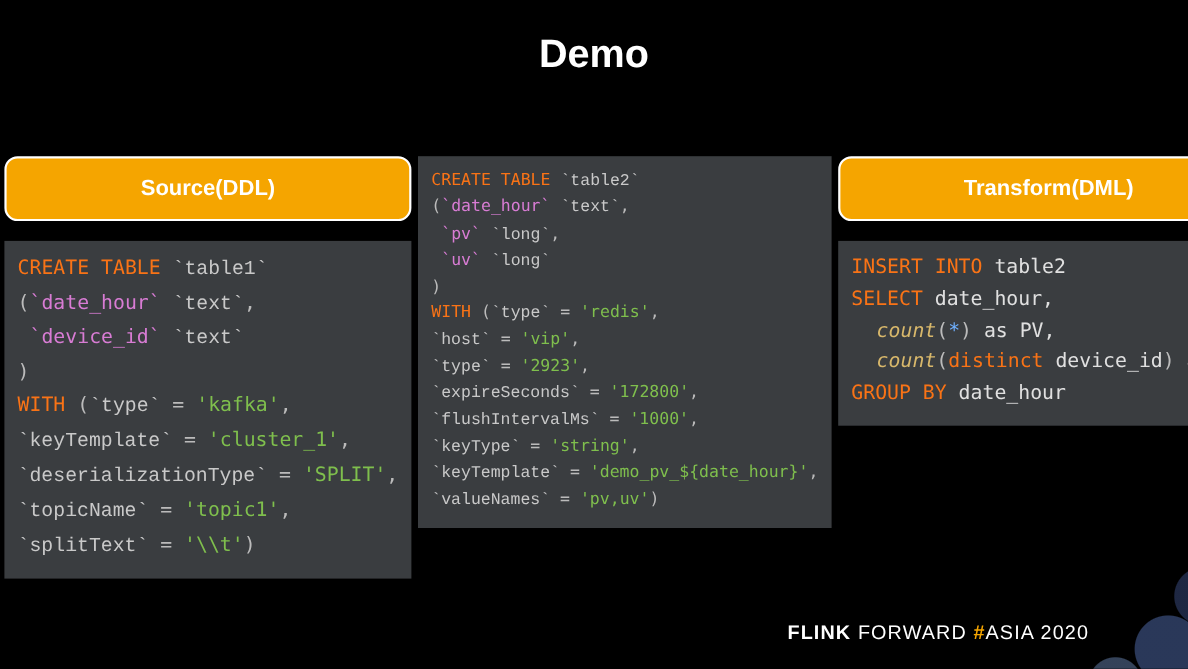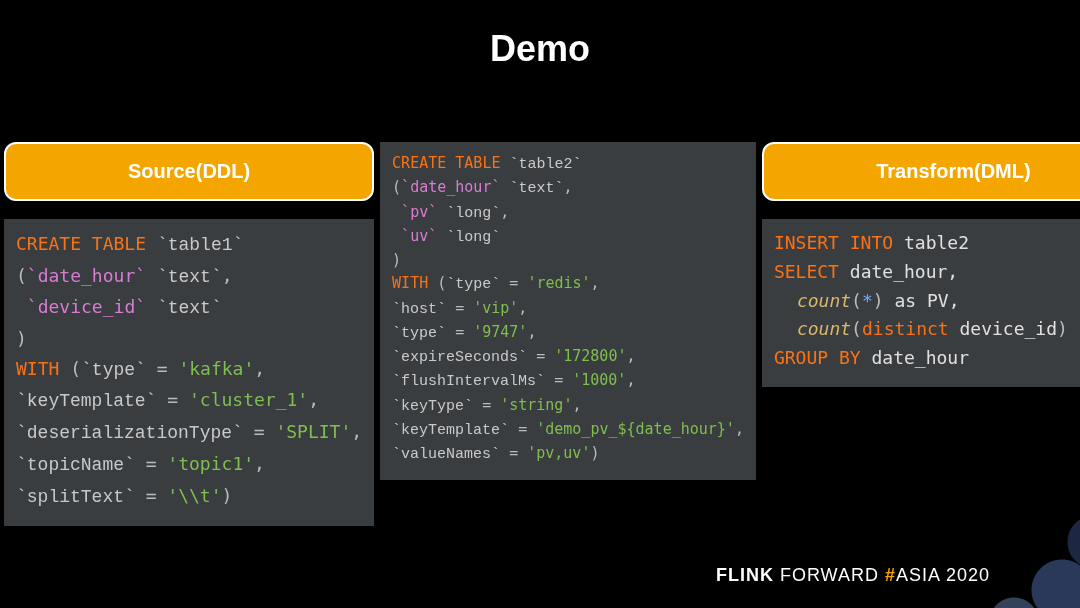--- a/index.html
+++ b/index.html
@@ -112,21 +112,21 @@
   </div>
 
   <div class="col">
     <div class="code-block"><span class="kw">CREATE TABLE</span> <span class="ident">`table2`</span>
 <span class="punct">(</span><span class="attr">`date_hour`</span> <span class="ident">`text`</span><span class="punct">,</span>
  <span class="attr">`pv`</span> <span class="ident">`long`</span><span class="punct">,</span>
  <span class="attr">`uv`</span> <span class="ident">`long`</span>
 <span class="punct">)</span>
 <span class="kw">WITH</span> <span class="punct">(</span><span class="ident">`type`</span> <span class="punct">=</span> <span class="str">'redis'</span><span class="punct">,</span>
 <span class="ident">`host`</span> <span class="punct">=</span> <span class="str">'vip'</span><span class="punct">,</span>
-<span class="ident">`type`</span> <span class="punct">=</span> <span class="str">'9747'</span><span class="punct">,</span>
+<span class="ident">`type`</span> <span class="punct">=</span> <span class="str">'2923'</span><span class="punct">,</span>
 <span class="ident">`expireSeconds`</span> <span class="punct">=</span> <span class="str">'172800'</span><span class="punct">,</span>
 <span class="ident">`flushIntervalMs`</span> <span class="punct">=</span> <span class="str">'1000'</span><span class="punct">,</span>
 <span class="ident">`keyType`</span> <span class="punct">=</span> <span class="str">'string'</span><span class="punct">,</span>
 <span class="ident">`keyTemplate`</span> <span class="punct">=</span> <span class="str">'demo_pv_${date_hour}'</span><span class="punct">,</span>
 <span class="ident">`valueNames`</span> <span class="punct">=</span> <span class="str">'pv,uv'</span><span class="punct">)</span></div>
   </div>
 
   <div class="col">
     <div class="col-header">Transform(DML)</div>
     <div class="code-block"><span class="kw">INSERT INTO</span> <span class="white">table2</span>

